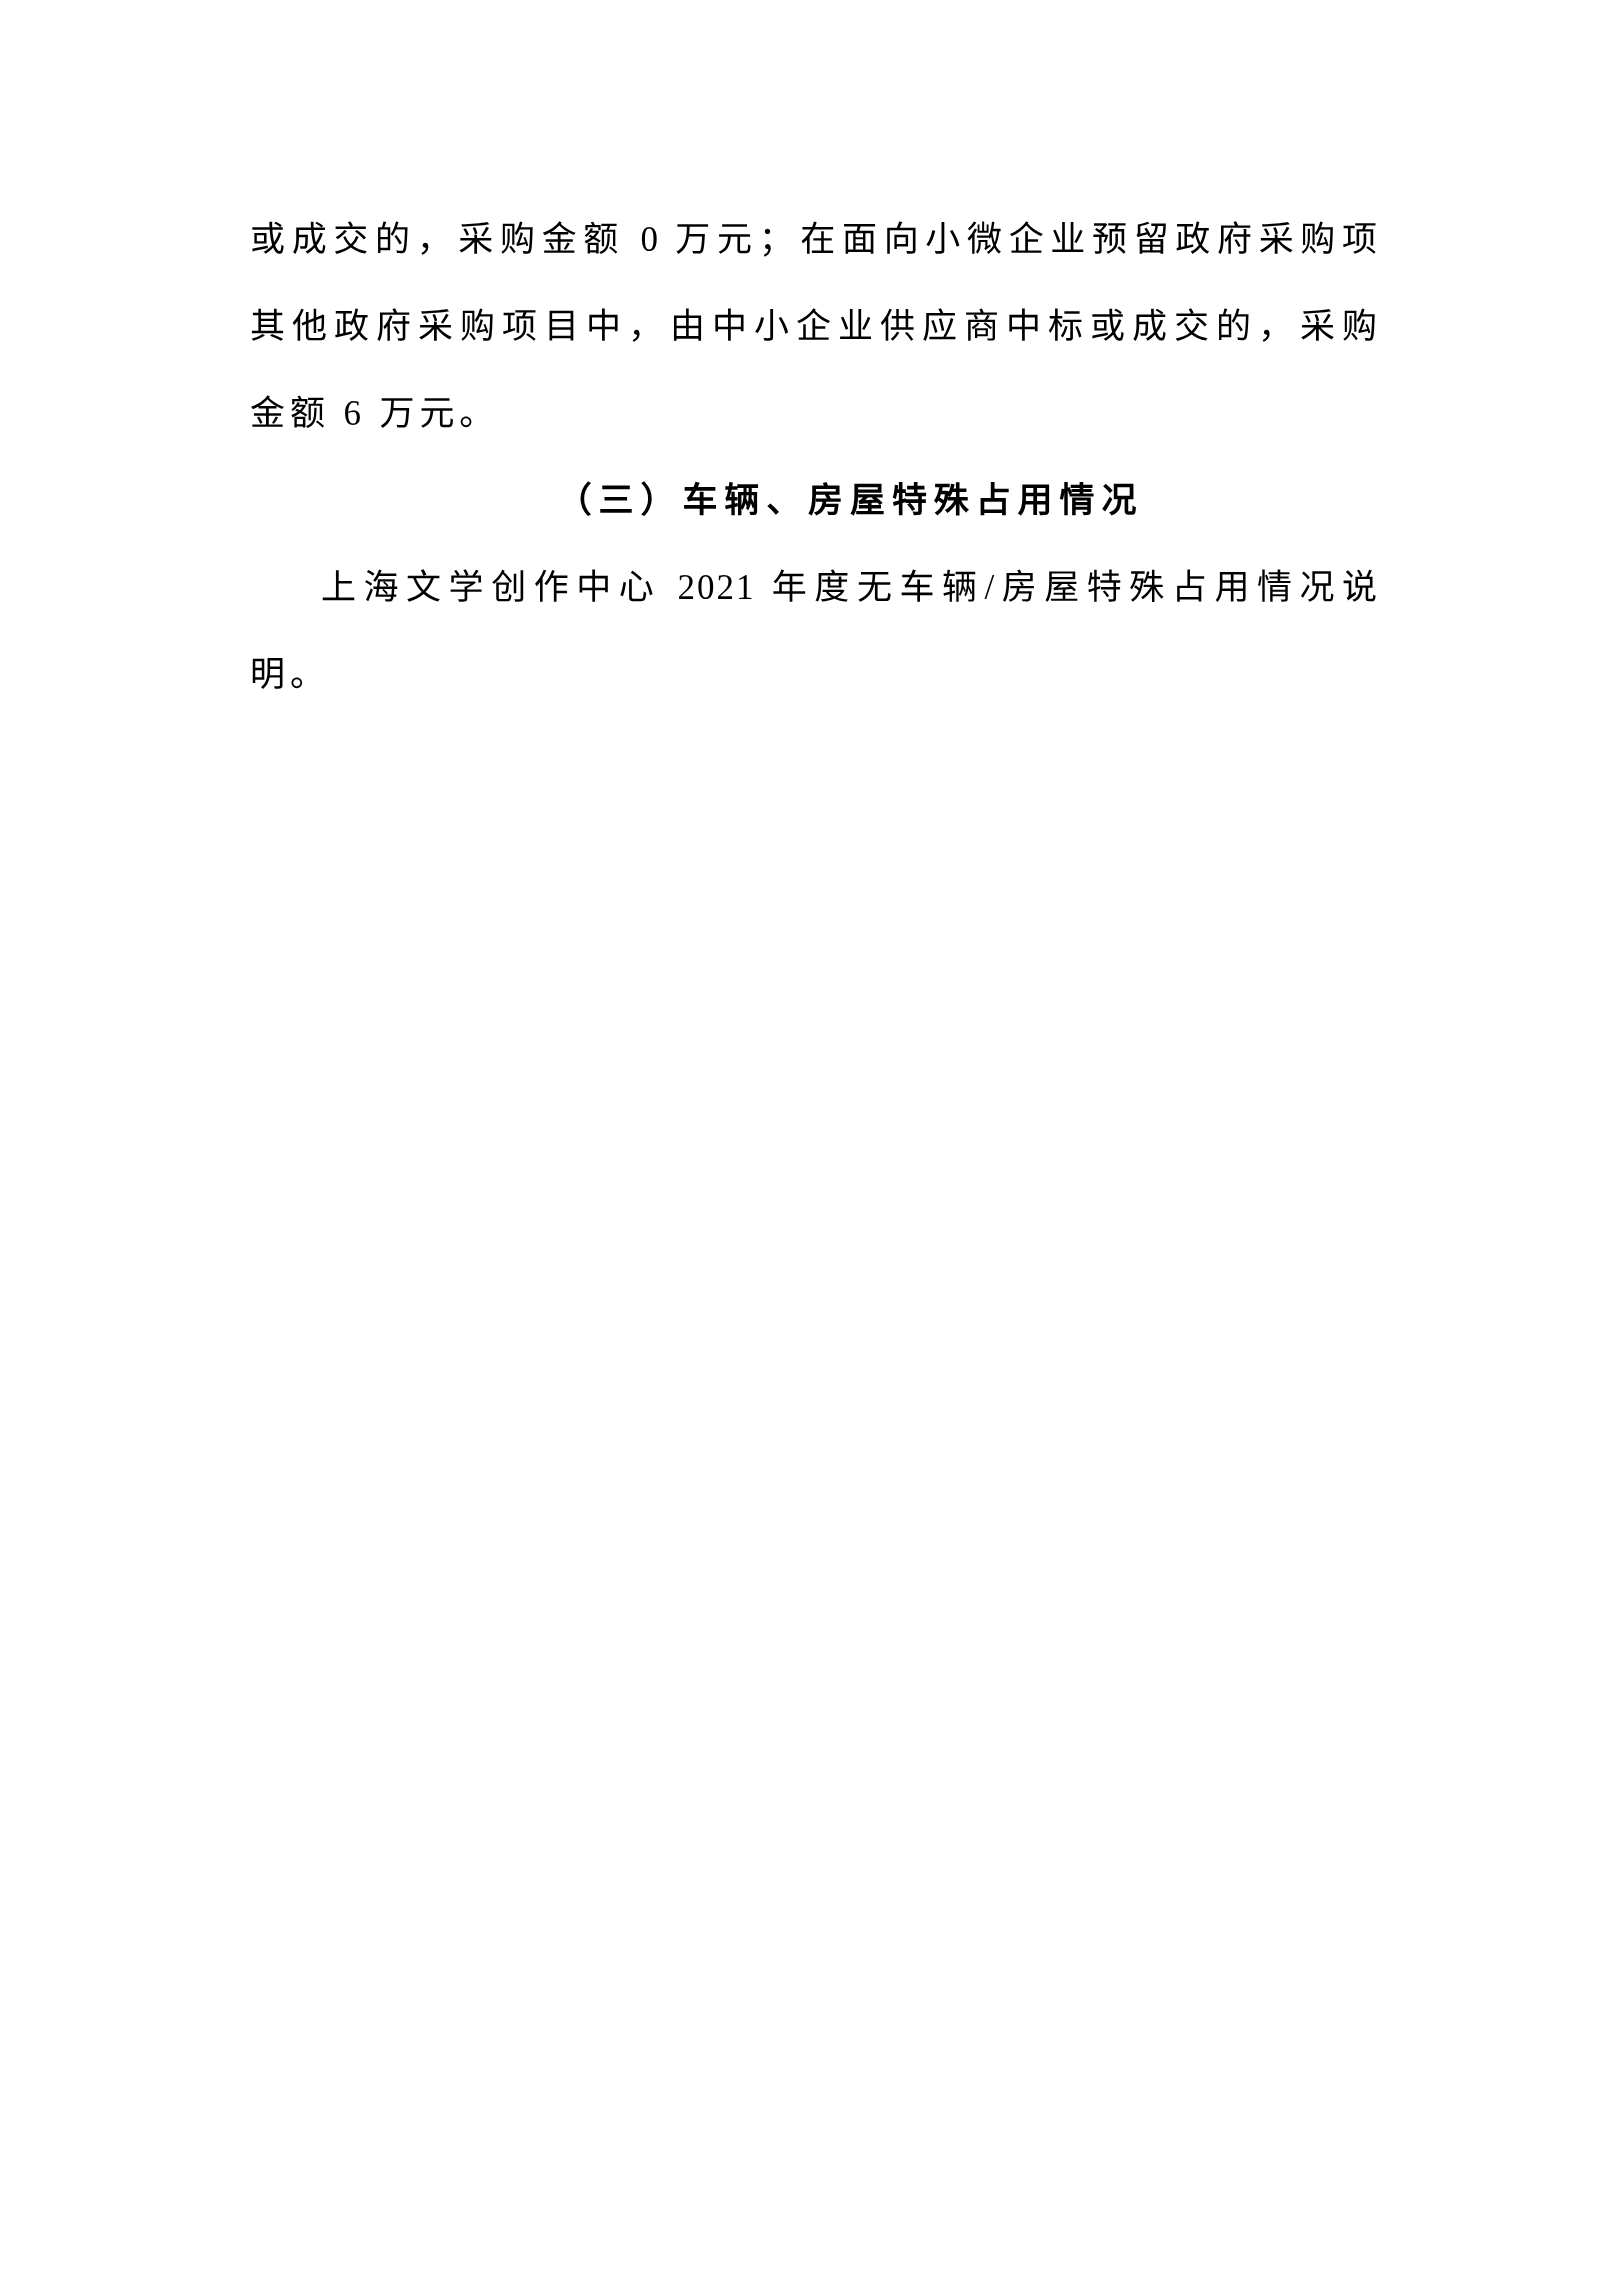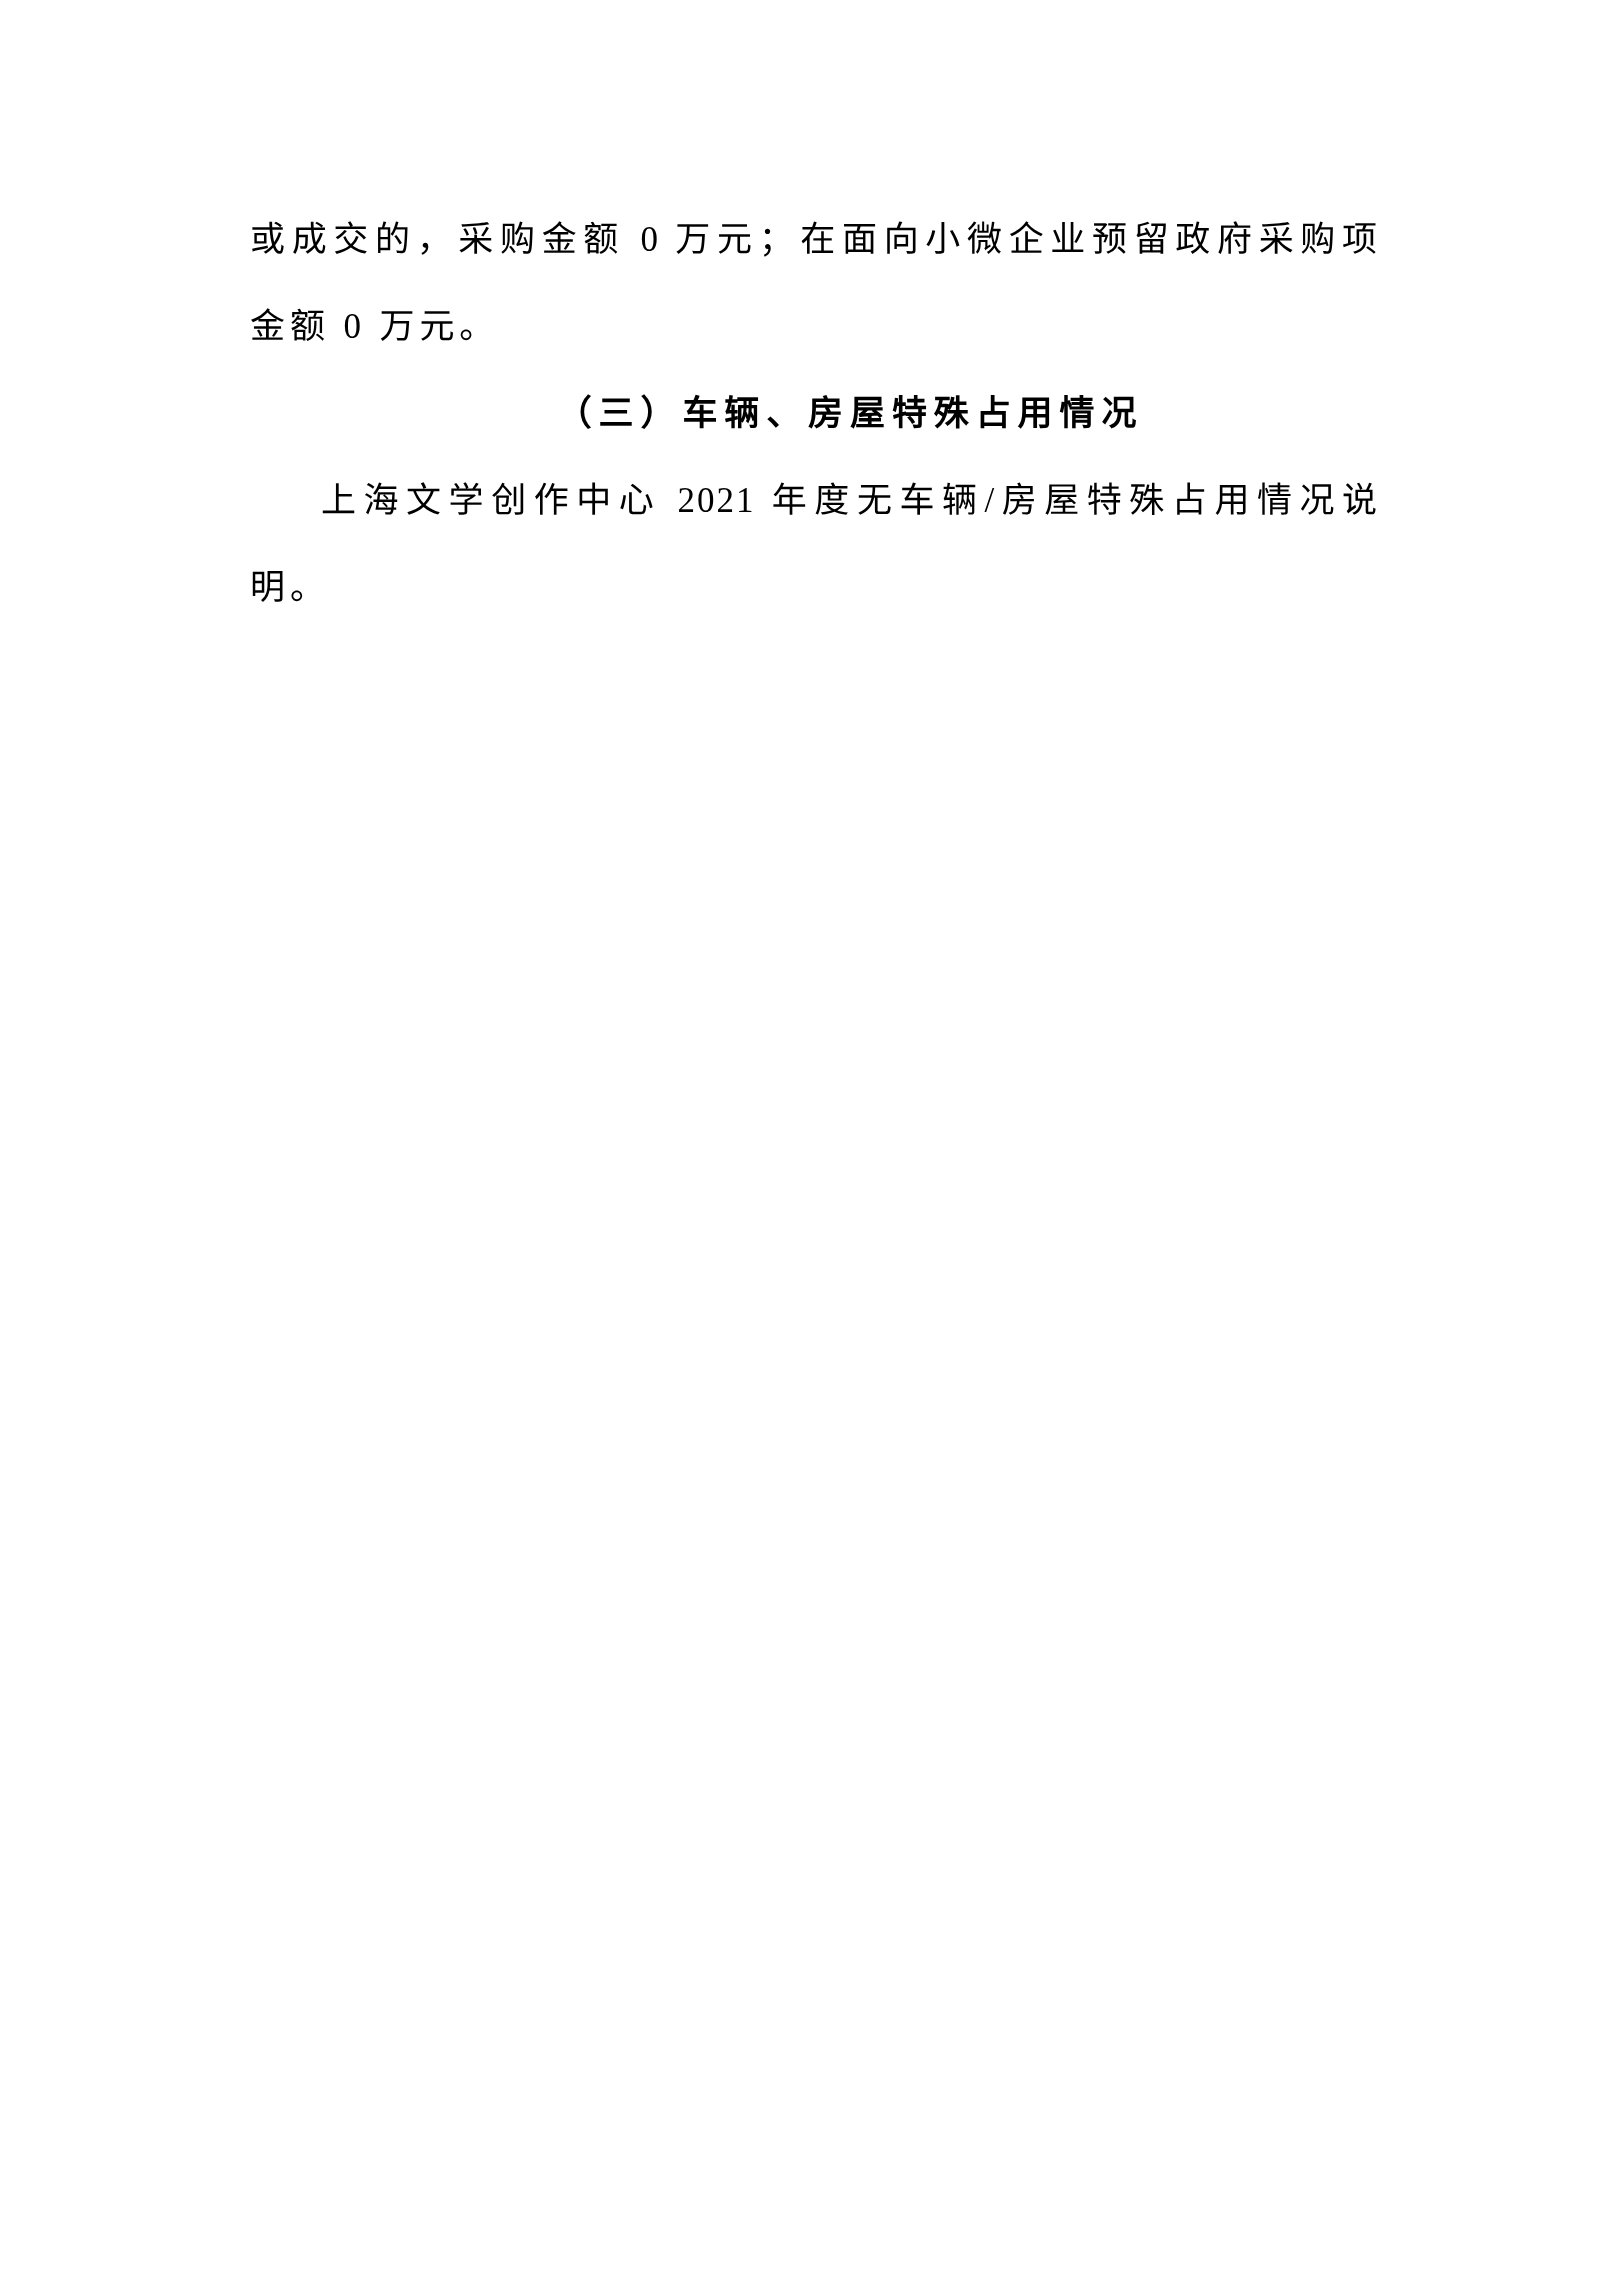--- a/index.html
+++ b/index.html
@@ -58,22 +58,23 @@
 </style>
 </head>
 <body>
 
 <div class="page">
   <div class="content">
 
     <p class="line justify">或成交的，采购金额 0 万元；在面向小微企业预留政府采购项</p>
 
 
+    <p class="line justify">其他政府采购项目中，由中小企业供应商中标或成交的，采购</p>
 
-    <p class="line last">金额 0 万元。</p>
+    <p class="line last">金额 6 万元。</p>
 
     <h3 class="heading">（三）车辆、房屋特殊占用情况</h3>
 
     <p class="line justify indent">上海文学创作中心 2021 年度无车辆/房屋特殊占用情况说</p>
 
     <p class="line last">明。</p>
 
   </div>
 </div>
 

